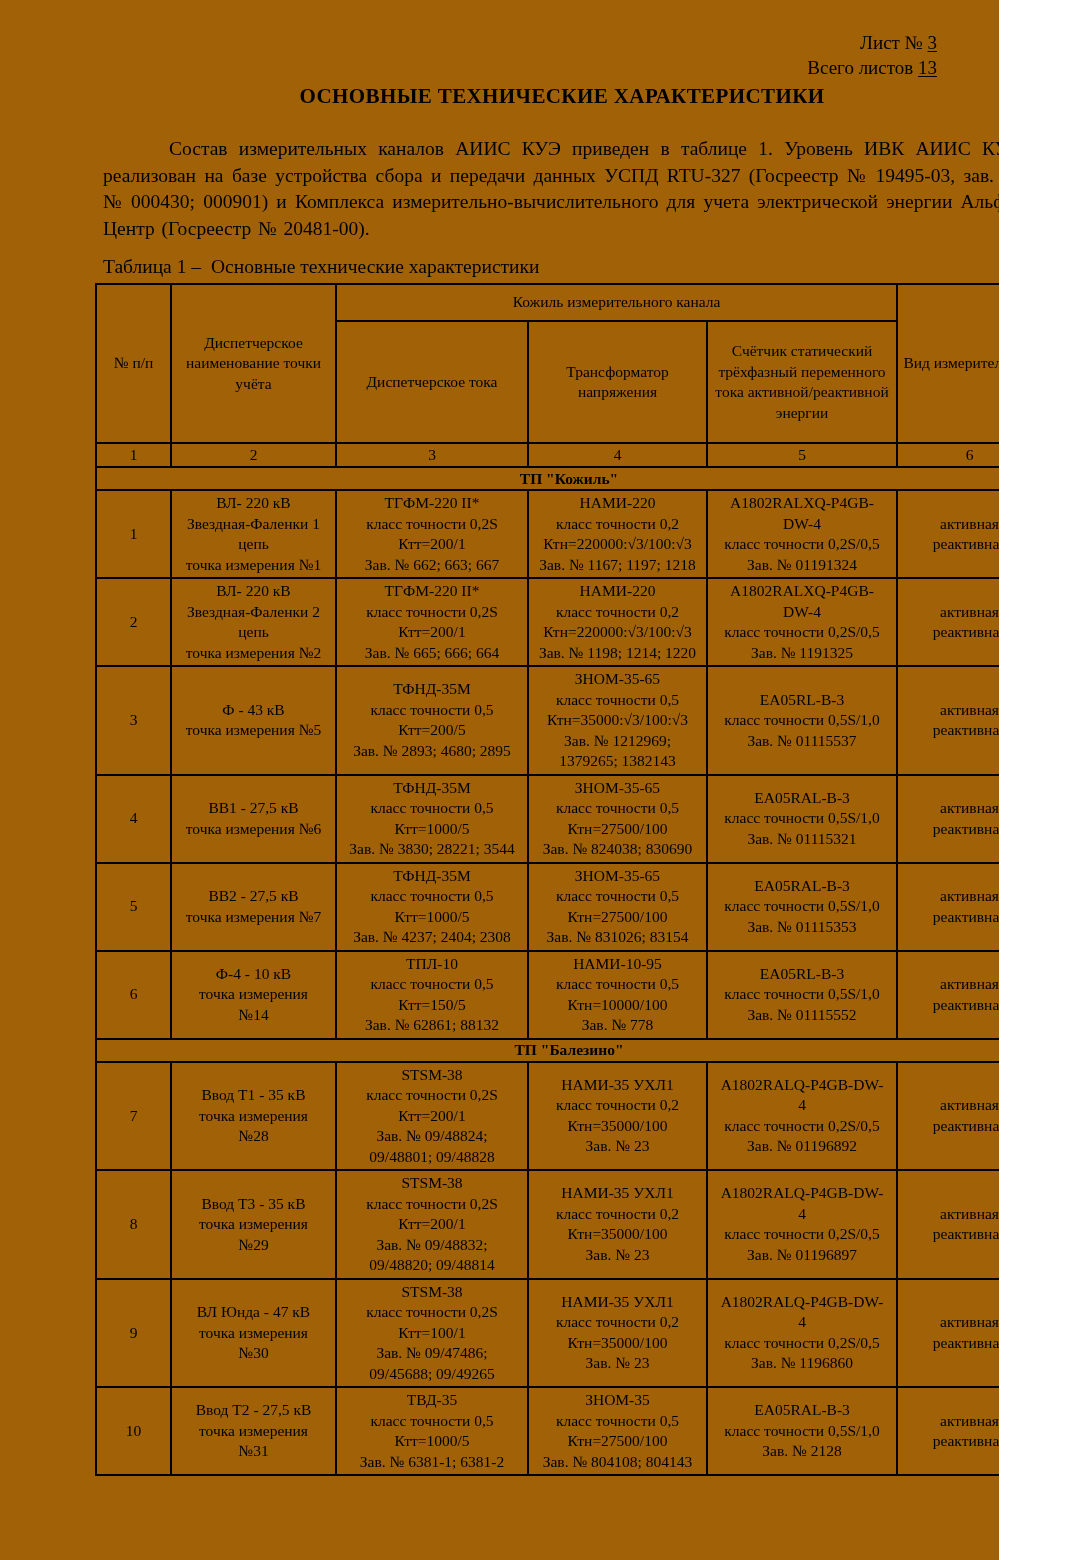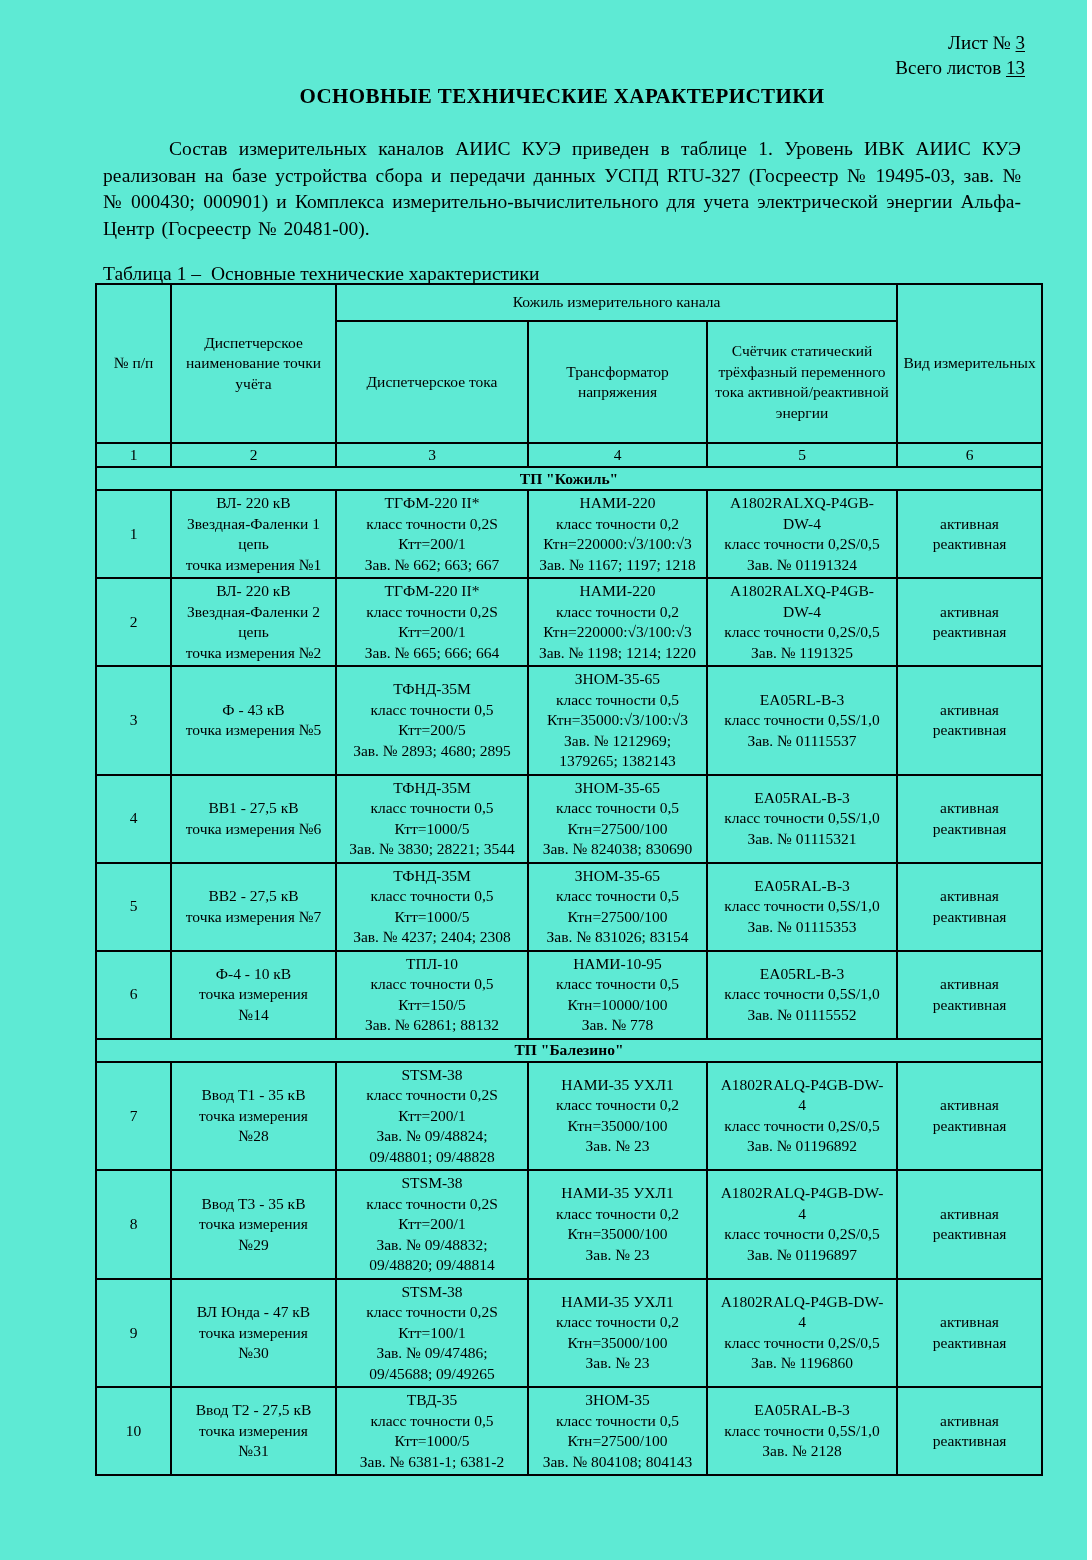--- a/index.html
+++ b/index.html
@@ -1,23 +1,23 @@
 <!DOCTYPE html>
 <html><head>
 <meta charset="utf-8">
 <style>
   html, body {
     margin: 0; padding: 0;
     background: #ffffff;
   }
   .page {
     position: relative;
-    width: 1087px;
+    width: 999px;
     height: 1560px;
-    background: #5eead4;
+    background: #a16207;
     color: #000000;
     font-family: "Liberation Serif", "DejaVu Serif", serif;
     overflow: hidden;
   }
   
   .sheet-info {
     position: absolute;
     top: 30px;
     right: 62px;
     text-align: right;
@@ -51,21 +51,20 @@
     text-indent: 66px;
     word-spacing: 2px;
   }
   
   .table-caption {
     position: absolute;
     top: 256px;
     left: 103px;
     font-size: 19.5px;
     white-space: nowrap;
-    margin-top: 7px;
   }
   .table-caption .cap-text { margin-left: 10px; }
   
   table.main {
     position: absolute;
     top: 283px;
     left: 95px;
     width: 946px;
     border-collapse: collapse;
     table-layout: fixed;

